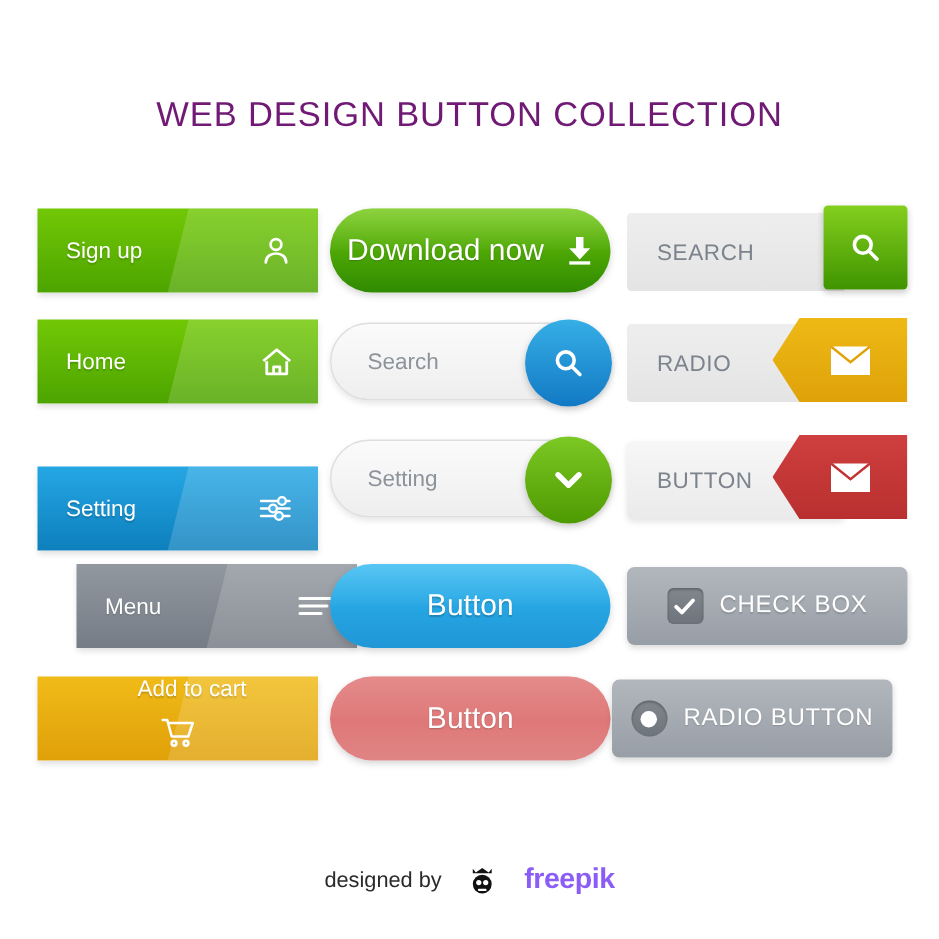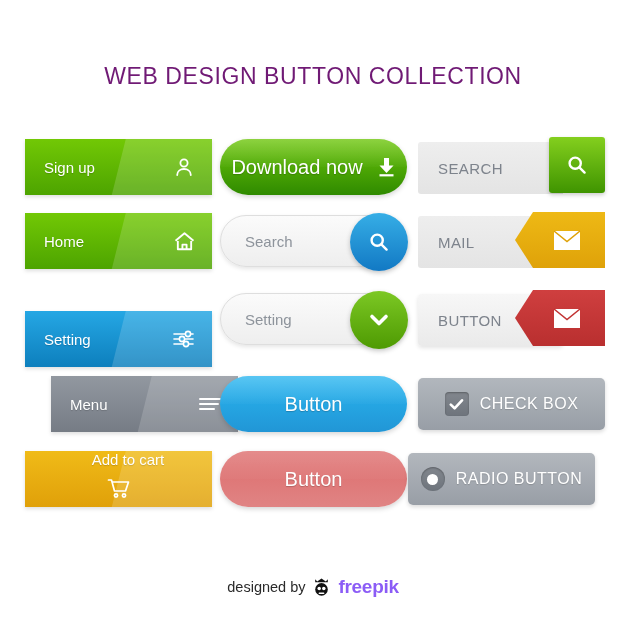--- a/index.html
+++ b/index.html
@@ -163,21 +163,21 @@
     width: 24px; height: 24px; border-radius: 50%;
     background: linear-gradient(to bottom,#82878e,#6e747c);
     display: flex; align-items: center; justify-content: center;
     box-shadow: inset 0 1px 2px rgba(0,0,0,0.3);
   }
   .rad i { width: 11px; height: 11px; border-radius: 50%; background: #fff; display:block; }
 
   
   .footer {
     position: absolute; bottom: 28px; left: 0; width: 626px;
-    display: flex; align-items: center; justify-content: center; gap: 7px; text-align: right;
+    display: flex; align-items: center; justify-content: center; gap: 18px; text-align: right;
   }
   .footer .by { font-size: 14.5px; color: #2a2a2a; }
   .footer .brand { font-size: 19px; font-weight: bold; color: #8b5cf6; letter-spacing: -0.3px; }
   svg { display: block; }
 </style>
 </head>
 <body>
 
 <div class="page-title">WEB DESIGN BUTTON COLLECTION</div>
 
@@ -308,21 +308,21 @@
           <circle cx="9.2" cy="9.2" r="5.6"></circle>
             <line x1="13.6" y1="13.6" x2="18.6" y2="18.6"></line>
         </svg>
       </div>
     </div>
   </div>
 
   <div class="cell" style="left:418px; top:216px;">
     <div class="split">
       <div class="txtpane">
-        <span class="label">MAIL</span>
+        <span class="label">RADIO</span>
       </div>
       <div class="notch n-gold">
         <svg width="28" height="21" viewBox="0 0 28 21" style="margin-left:14px;">
           <rect x="1" y="1" width="26" height="19" fill="#fff"></rect>
           <path d="M1 1 L14 11.5 L27 1" fill="none" stroke="#dfa209" stroke-width="1.6"></path>
         </svg>
       </div>
     </div>
   </div>
 

